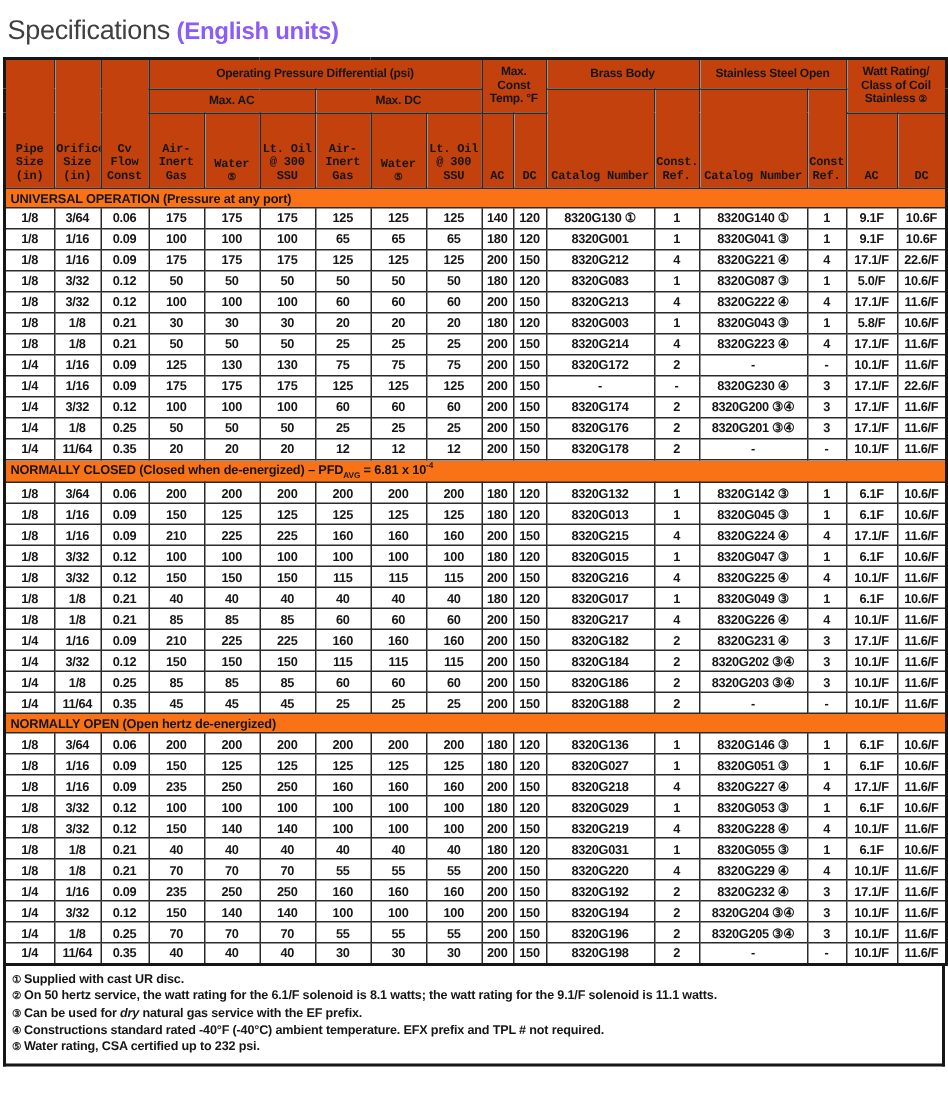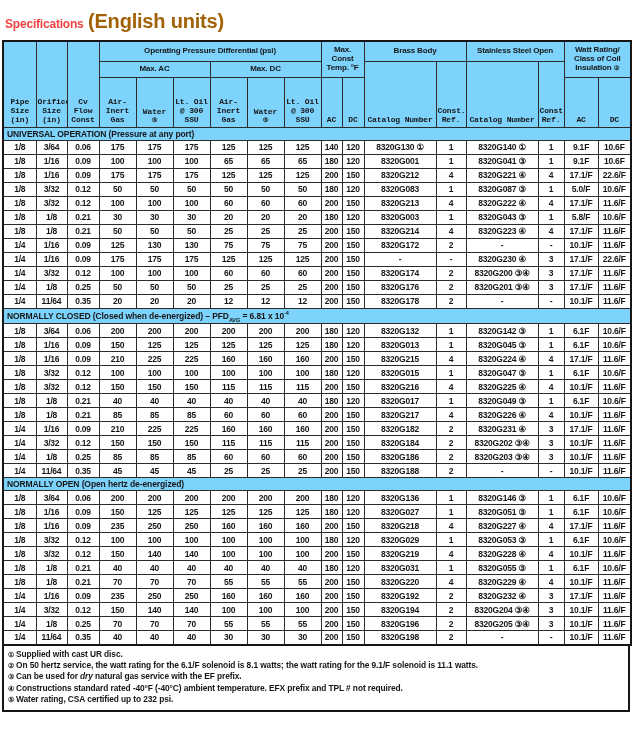--- a/index.html
+++ b/index.html
@@ -6,46 +6,46 @@
   html,body { margin:0; padding:0; }
   body {
     width:632px; height:737px;
     background:#ffffff;
     font-family:"Liberation Sans", sans-serif;
     color:#141414;
   }
   .page { padding:8px 2px 0 2px; }
 
   .title-row { margin:2px 0 7px 3px; white-space:nowrap; }
-  .title-main { font-size:12px; font-weight:bold; color:#ef4444; letter-spacing:-0.2px; }
-  .title-suffix { font-size:20px; font-weight:bold; color:#a16207; letter-spacing:-0.2px;text-align:center; }
+  .title-main { font-size:18px; font-weight:normal; color:#404040; letter-spacing:-0.2px; }
+  .title-suffix { font-size:16px; font-weight:bold; color:#8b5cf6; letter-spacing:-0.2px;text-align:center; }
 
   table.spec {
     border-collapse:collapse; table-layout:fixed;
     width:628px;
     border:2px solid #161616;
   }
   .spec th, .spec td {
     border:1px solid #2b2b2b;
     text-align:center;
     font-weight:bold;
     color:#161616;
     padding:0;
     overflow:hidden;
   }
   .spec thead th {
     font-size:8px; line-height:1.12; padding:1px; letter-spacing:-0.15px;
-    vertical-align:middle; background:#7dd3fc;
+    vertical-align:middle; background:#c2410c;
   }
   .spec thead th.va-bottom { vertical-align:bottom; padding-bottom:2px;font-family:Liberation Mono, monospace; }
   .spec tbody td {
     font-size:8.5px; height:14px; letter-spacing:-0.2px; background:#fff;
   }
   .spec tr.section-row td {
-    background:#7dd3fc;
+    background:#f97316;
     text-align:left;
     font-size:8.5px;
     height:12px;
     padding:1px 2px 1px 3px;
     letter-spacing:-0.1px;
   }
   .spec tr.section-row sub { font-size:5.5px; }
   .spec tr.section-row sup { font-size:5.5px; }
   .mark-block { display:block; font-size:6.5px; line-height:1.1; }
   .mark-inline { font-size:6.5px; }
@@ -98,21 +98,21 @@
     <thead>
       <tr style="height:20px">
         <th rowspan="3" class="va-bottom">Pipe Size (in)</th>
         <th rowspan="3" class="va-bottom">Orifice Size (in)</th>
         <th rowspan="3" class="va-bottom">Cv Flow Const</th>
         <th colspan="6">Operating Pressure Differential (psi)</th>
         <th colspan="2" rowspan="2">Max. Const Temp. °F</th>
         <th colspan="2">Brass Body</th>
         <th colspan="2">Stainless Steel Open</th>
         <th colspan="2" rowspan="2">
-          <span>Watt Rating/ Class of Coil Insulation</span>
+          <span>Watt Rating/ Class of Coil Stainless</span>
           <span class="mark-inline">②</span>
         </th>
       </tr>
       <tr style="height:16px">
         <th colspan="3">Max. AC</th>
         <th colspan="3">Max. DC</th>
         <th rowspan="2" class="va-bottom">Catalog Number</th>
         <th rowspan="2" class="va-bottom">Const. Ref.</th>
         <th rowspan="2" class="va-bottom">Catalog Number</th>
         <th rowspan="2" class="va-bottom">Const. Ref.</th>

